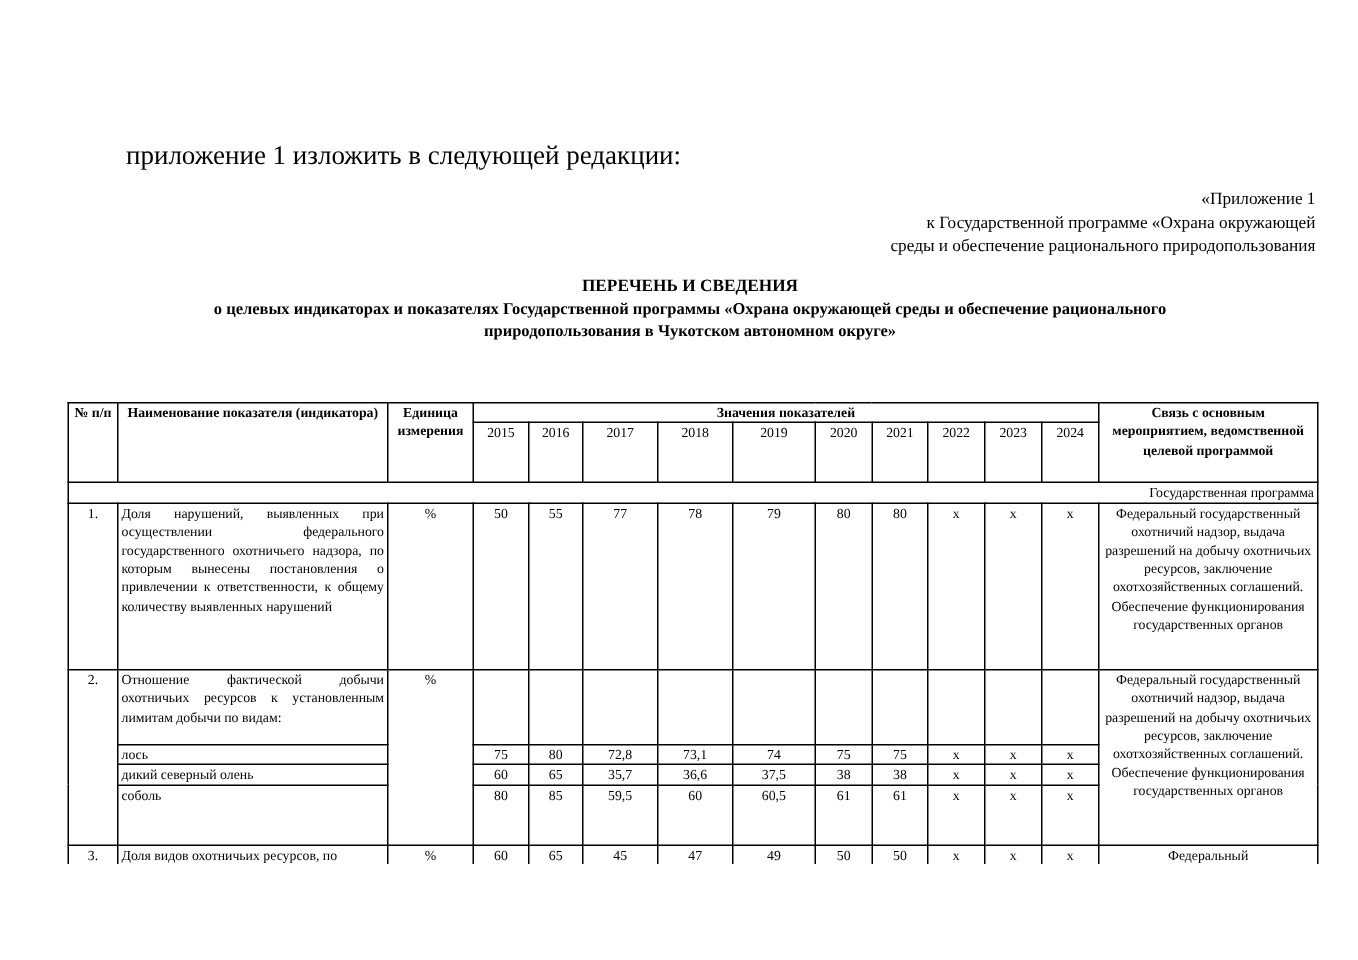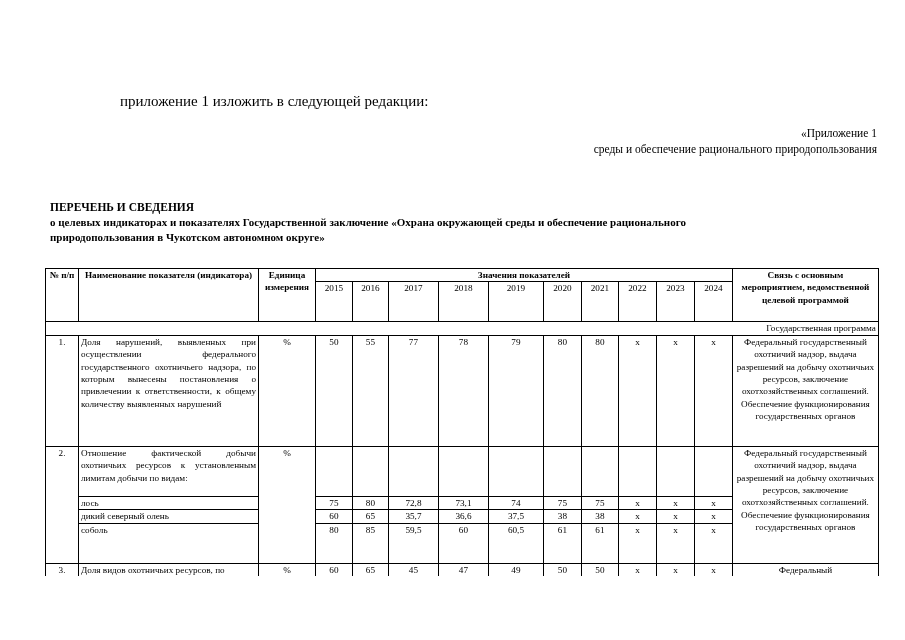--- a/index.html
+++ b/index.html
@@ -1,47 +1,48 @@
 <!DOCTYPE html>
 <html><head>
 <meta charset="utf-8">
 <style>
   html, body { margin:0; padding:0; background:#ffffff; }
   body { width:905px; height:640px; position:relative; overflow:hidden;
          font-family:"Liberation Serif", serif; color:#000; }
-  .intro { position:absolute; left:84px; top:93px; font-size:15px;margin-left:36px; }
+  .intro { position:absolute; left:84px; top:93px; font-size:18px; }
   .appendix { position:absolute; left:525px; top:126px; width:352px;
               font-size:11.5px; line-height:15.5px; text-align:right; }
   .appendix div:first-child { padding-left:40px; }
-  .title-block { position:absolute; left:50px; top:200px; width:820px;
-                 text-align:left; font-weight:bold; font-size:11px; line-height:15px; }
+  .title-block { position:absolute; left:50px; top:184px; width:820px;
+                 text-align:center; font-weight:bold; font-size:11px; line-height:15px; }
   .title-block .t1 { font-size:11.5px; }
   table.main { position:absolute; left:45px; top:268px; border-collapse:collapse;
                table-layout:fixed; font-size:9.2px; line-height:12.4px; }
   table.main td, table.main th { border:1px solid #000; padding:0 2px;
                vertical-align:top; font-weight:normal; overflow:hidden; }
   table.main th { font-weight:bold; vertical-align:top; }
   .c { text-align:center; }
   .j { text-align:justify; text-align-last:left; }
   .sect { font-weight:bold; text-align:right; }
   .nbb { border-bottom:none !important; }
 </style>
 </head>
 <body>
 
 <div class="intro">приложение 1 изложить в следующей редакции:</div>
 
 <div class="appendix">
   <div>«Приложение 1</div>
+  <div>к Государственной программе «Охрана окружающей</div>
   <div>среды и обеспечение рационального природопользования</div>
 </div>
 
 <div class="title-block">
   <div class="t1">ПЕРЕЧЕНЬ И СВЕДЕНИЯ</div>
-  <div>о целевых индикаторах и показателях Государственной заключение «Охрана окружающей среды и обеспечение рационального</div>
+  <div>о целевых индикаторах и показателях Государственной программы «Охрана окружающей среды и обеспечение рационального</div>
   <div>природопользования в Чукотском автономном округе»</div>
 </div>
 
 <table class="main">
   <colgroup>
     <col style="width:33px">
       <col style="width:180px">
       <col style="width:55px">
     <col style="width:37px">
       <col style="width:36px">

